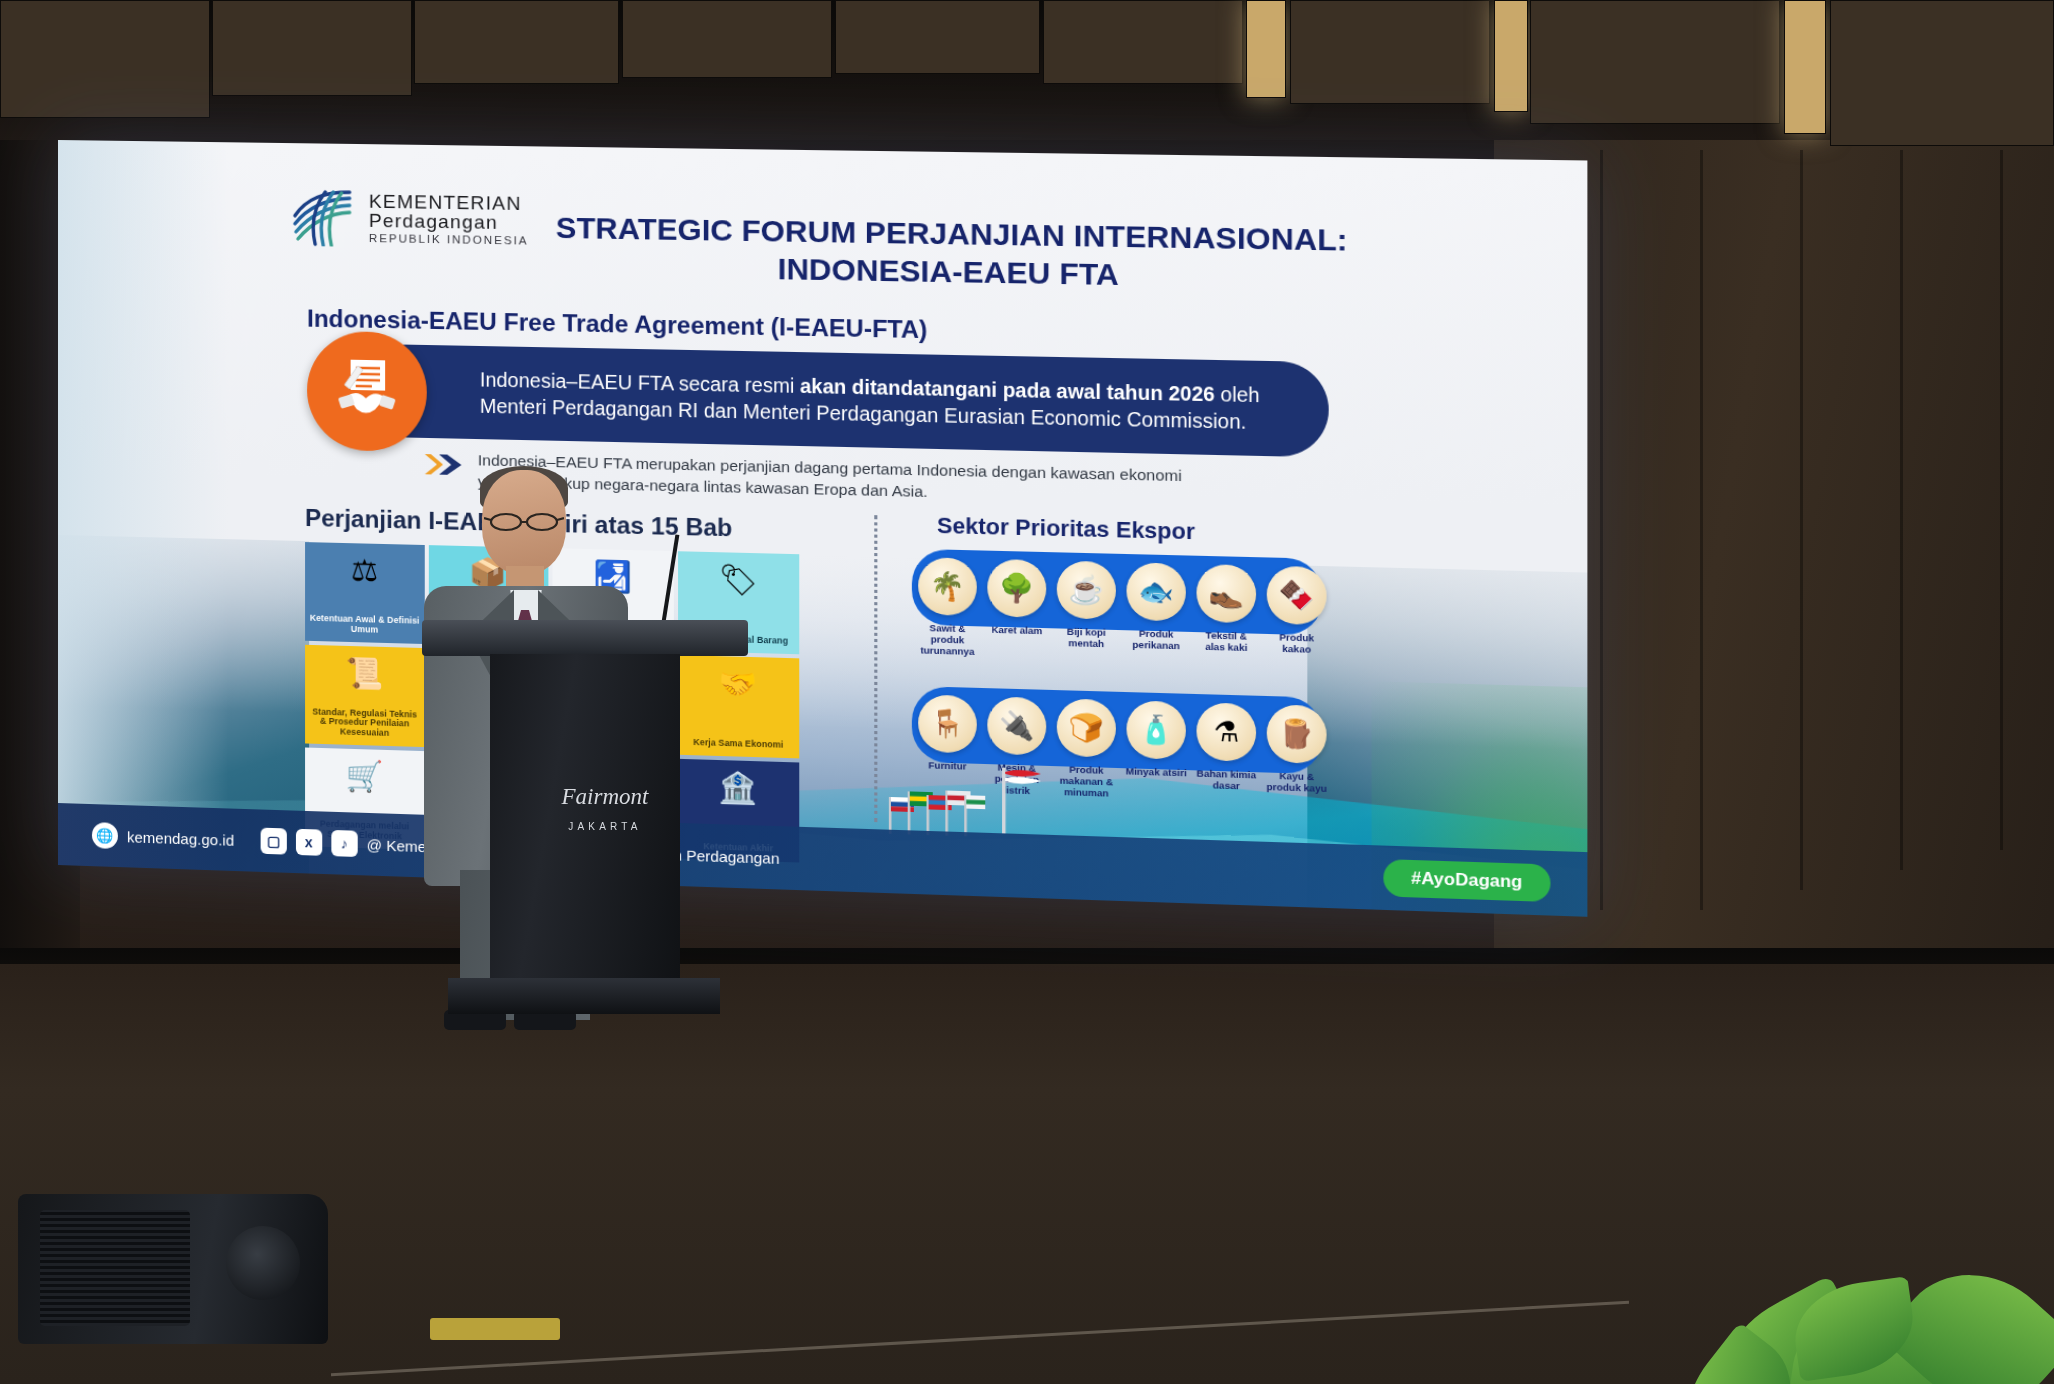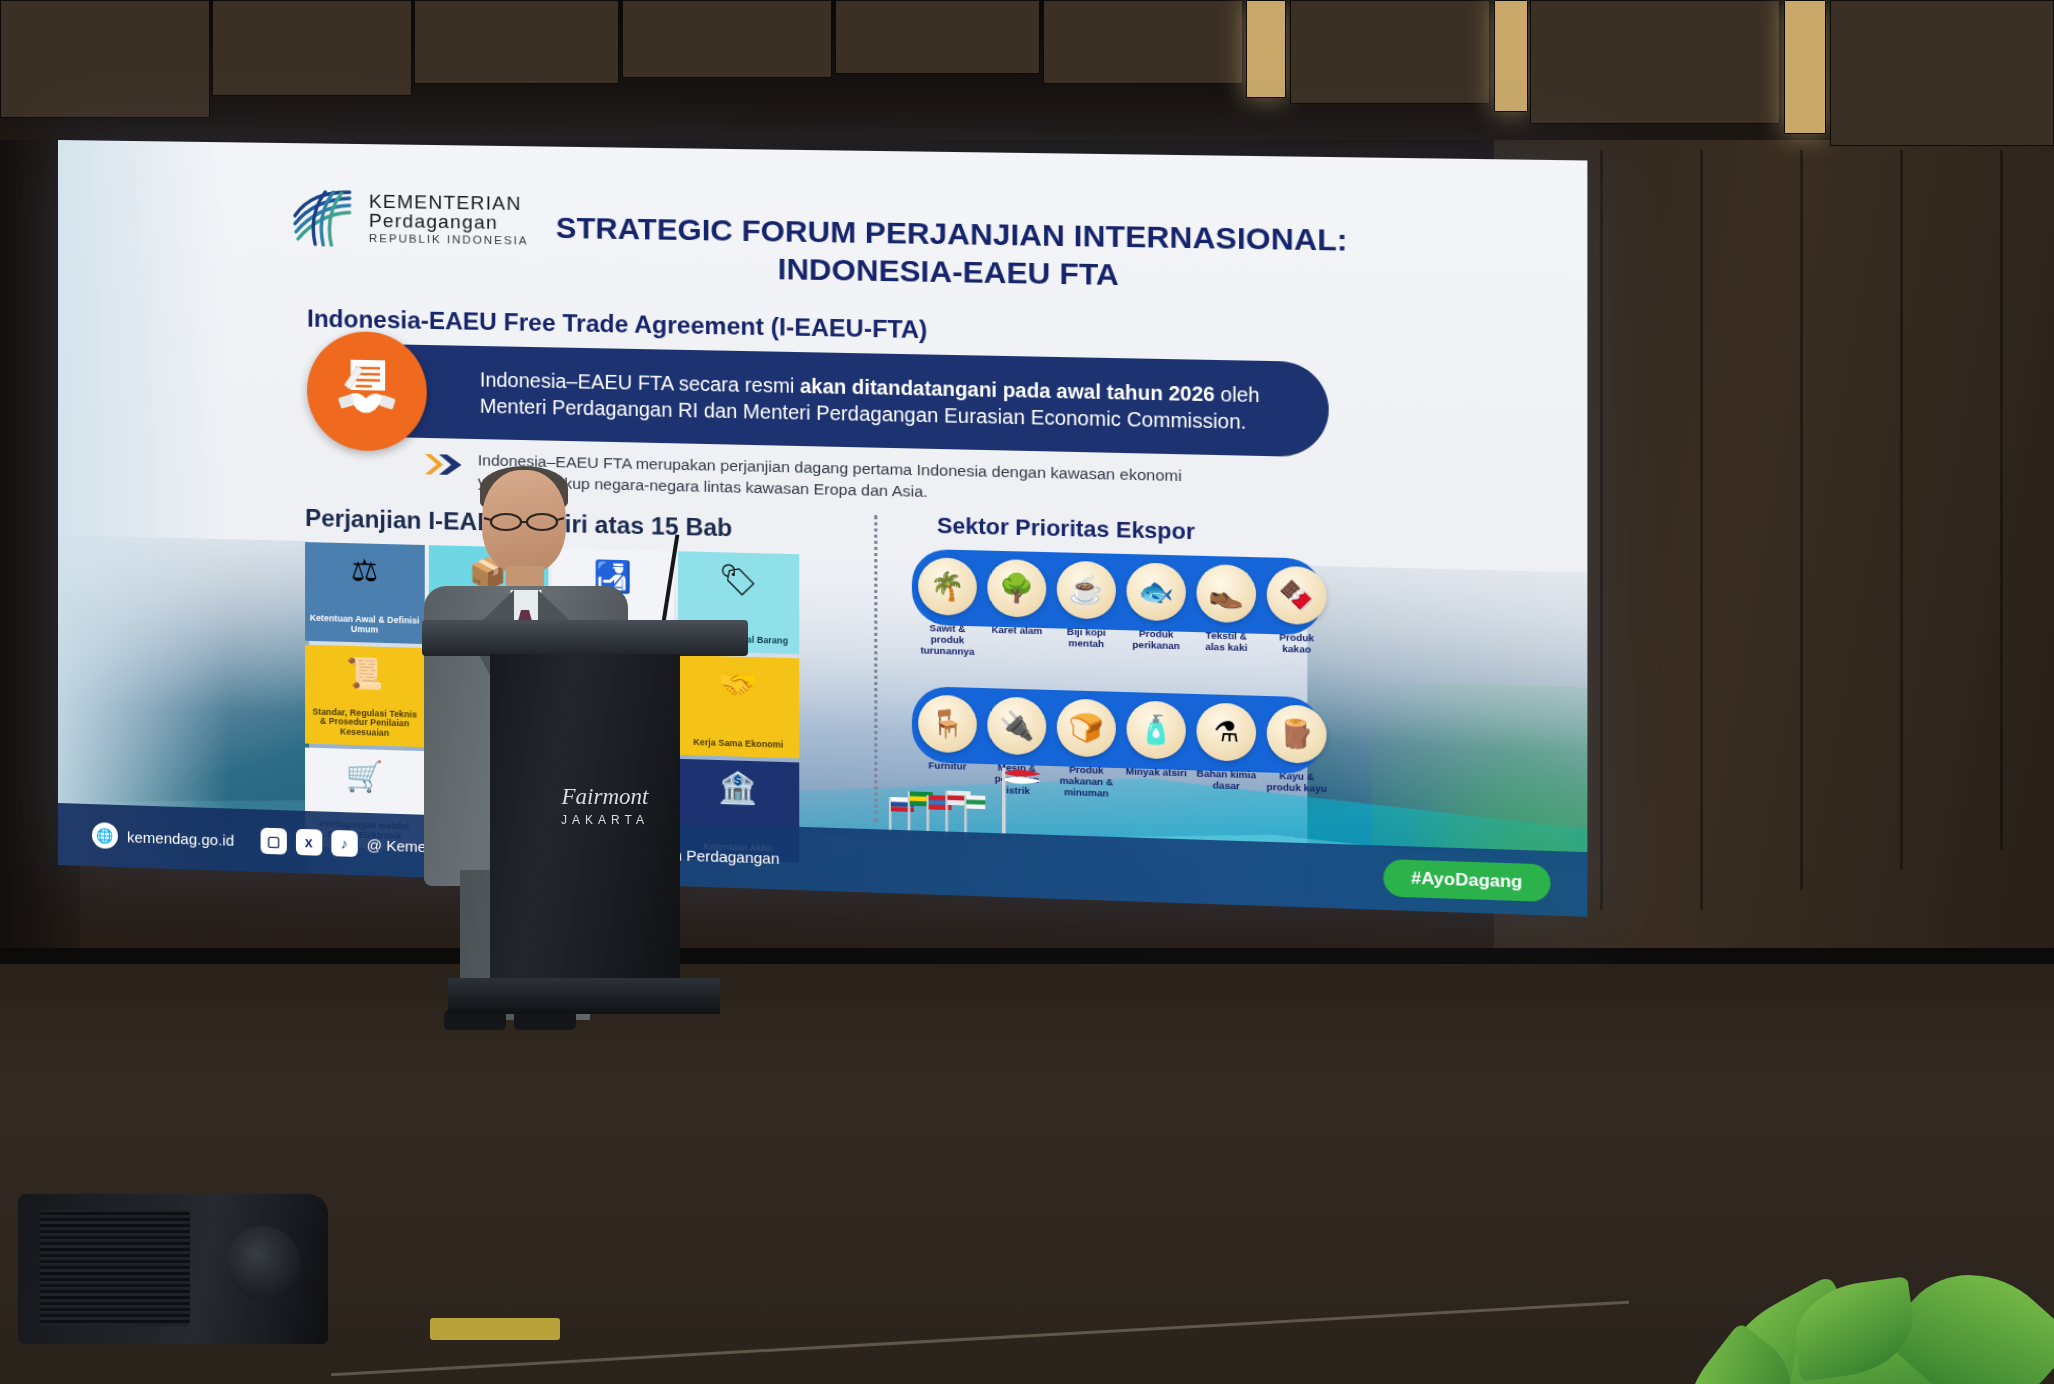--- a/index.html
+++ b/index.html
@@ -148,21 +148,21 @@
   .podium { position:absolute; left:470px; top:620px; width:230px; height:400px; z-index:6; }
   .pod-top { position:absolute; left:-48px; top:0; width:326px; height:36px;
     background:linear-gradient(180deg,#4a4f57,#20242a); border-radius:4px; }
   .pod-body { position:absolute; left:20px; top:34px; width:190px; height:330px;
     background:linear-gradient(100deg,#17191d 0%,#23262c 35%,#101215 100%);text-decoration:underline; }
   .pod-base { position:absolute; left:-22px; top:358px; width:272px; height:36px;
     background:linear-gradient(180deg,#2d3138,#0f1114); }
   .pod-logo { position:absolute; left:50px; top:130px; width:130px; text-align:center;
     color:#d8dbe0; }
   .pod-logo .nm { font-family:"Liberation Serif", serif; font-size:23px; font-style:italic; }
-  .pod-logo .ct { font-size:12px; letter-spacing:.42em; margin-top:3px; }
+  .pod-logo .ct { font-size:10px; letter-spacing:.42em; margin-top:11px; }
   .mic { position:absolute; left:196px; top:-86px; width:4px; height:120px;
     background:#15171a; transform:rotate(9deg); }
 
   .speaker { position:absolute; left:410px; top:470px; width:230px; height:560px; z-index:5; }
   .sp-head { position:absolute; left:72px; top:0; width:84px; height:104px;
     border-radius:46% 46% 44% 44%; background:linear-gradient(170deg,#d7ab8c,#b98767); }
   .sp-hair { position:absolute; left:70px; top:-4px; width:88px; height:44px;
     border-radius:50% 50% 18% 18%; background:#4e4742; }
   .sp-glass { position:absolute; left:74px; top:42px; width:80px; height:20px; }
   .sp-neck { position:absolute; left:96px; top:96px; width:38px; height:30px; background:#c59673; }

